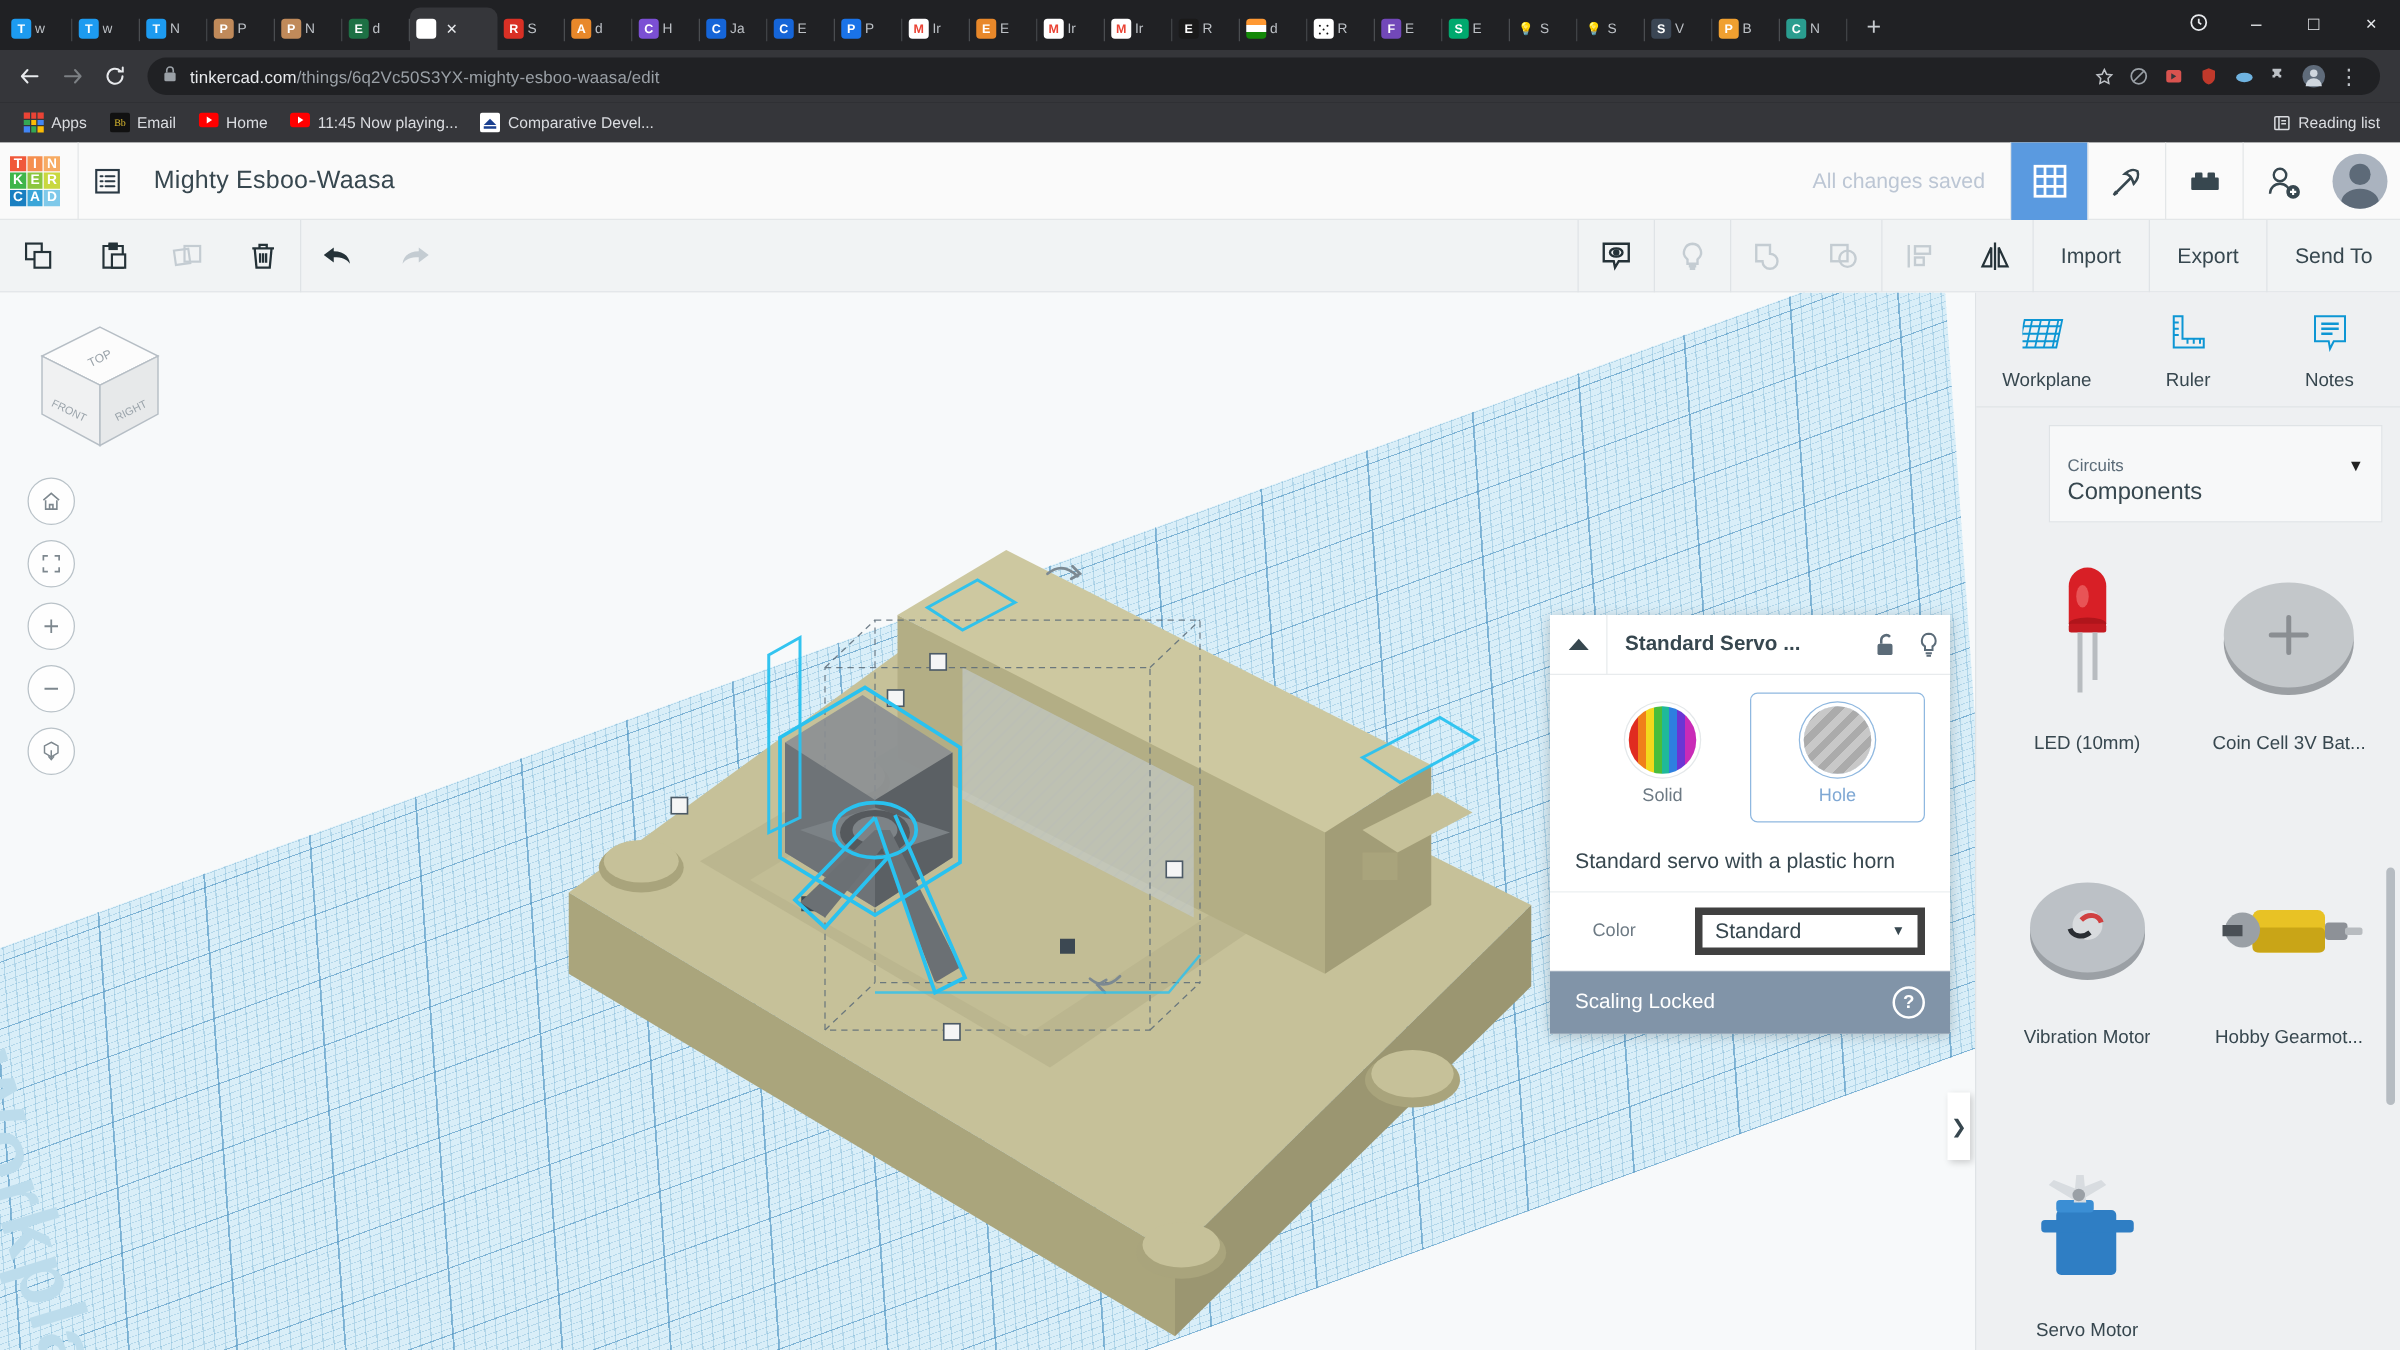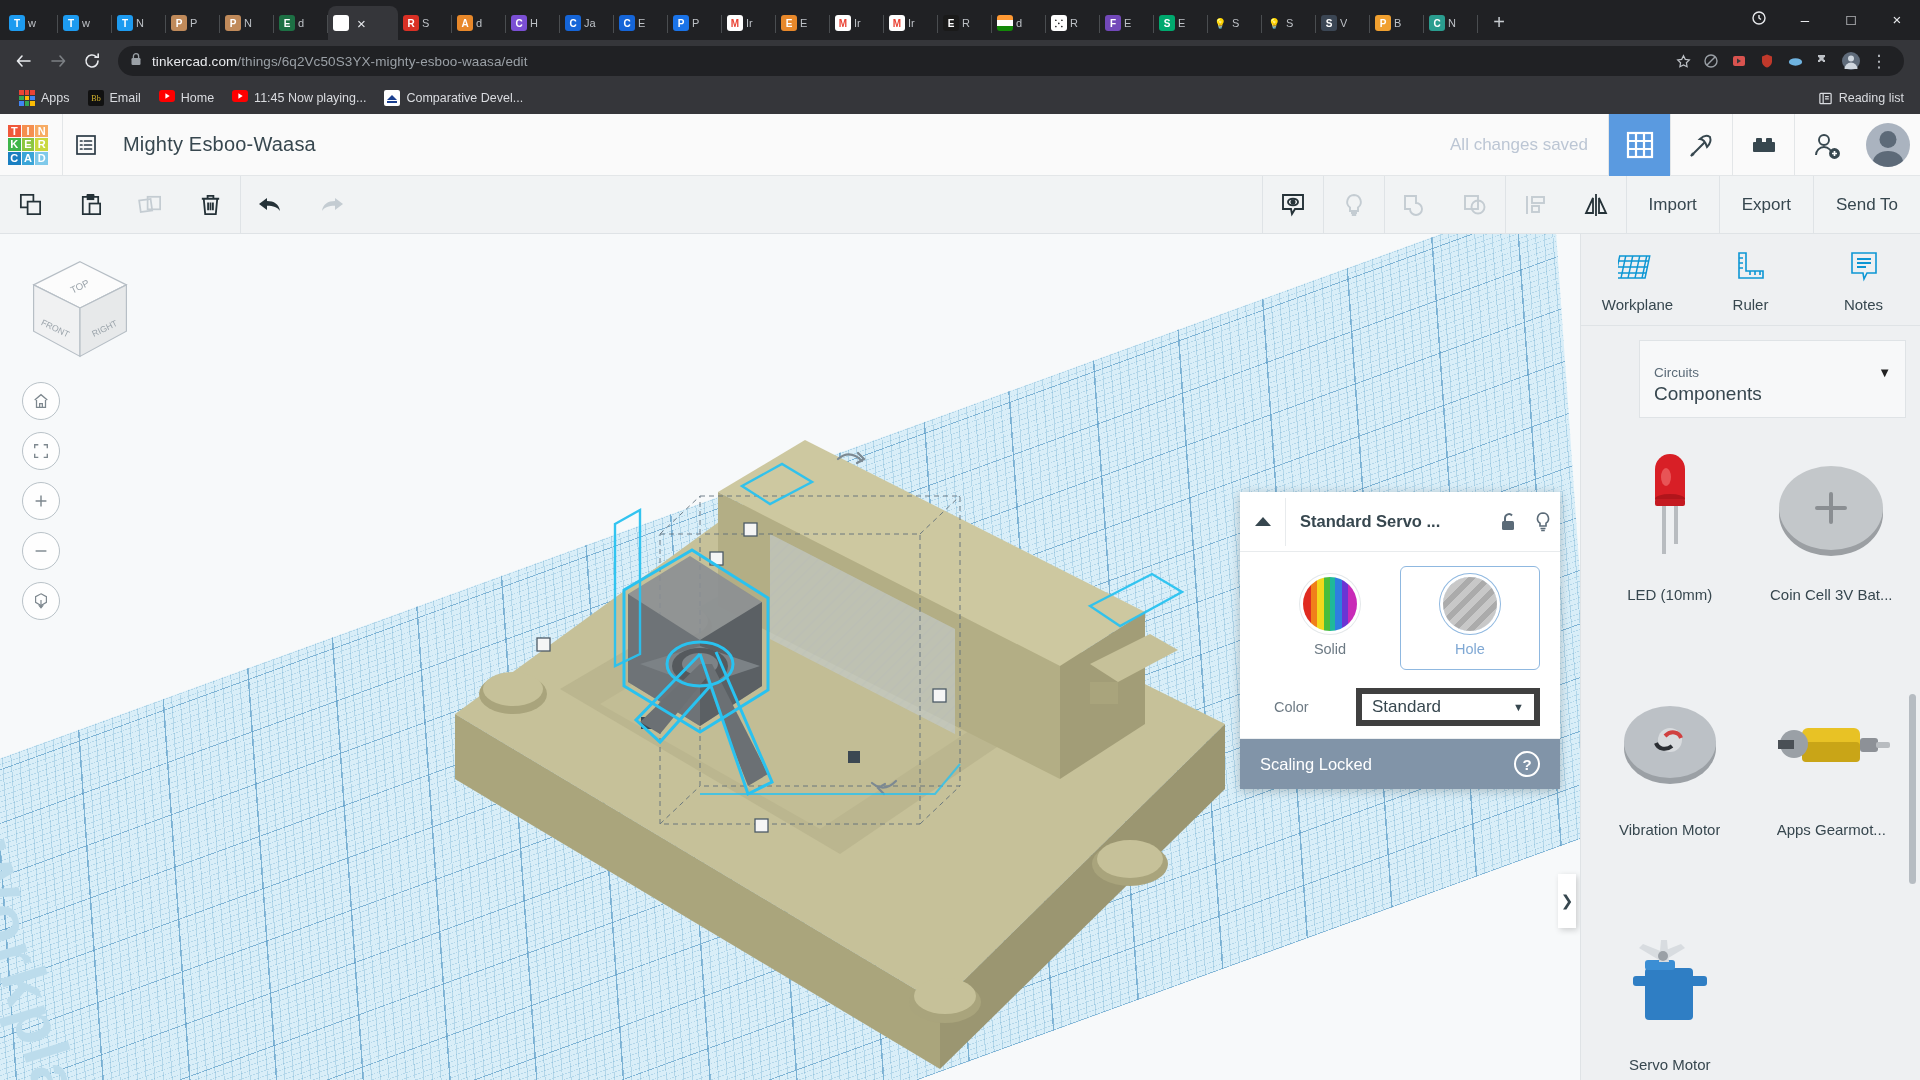--- a/index.html
+++ b/index.html
@@ -211,21 +211,21 @@
   .model { position: absolute; left: 0; top: 0; width: 100%; height: 100%; pointer-events: none; }
 
   
   .props {
     position: absolute; left: 1240px; top: 258px;
     width: 320px; background: #fff;
     box-shadow: 0 2px 10px rgba(0,0,0,.22);
     font-size: 15px;
   }
   .props-head {
-    height: 60px; display: flex; align-items: center;
+    height: 48px; display: flex; align-items: center;
     border-bottom: 1px solid #e8ebed;
   }
   .props-collapse {
     width: 46px; height: 48px; display: flex; align-items: center;
     justify-content: center; border-right: 1px solid #e8ebed; color: #37474f;
   }
   .props-title {
     flex: 1; padding-left: 14px; font-size: 16.5px;
     color: #37474f; font-weight: bold; white-space: nowrap;
   }
@@ -912,20 +912,21 @@
           <div class="shape-opt">
             <div class="swatch sw-solid"></div>
             <div class="shape-lab">Solid</div>
           </div>
           <div class="shape-opt sel">
             <div class="swatch sw-hole"></div>
             <div class="shape-lab">Hole</div>
           </div>
         </div>
 
+      <div class="props-desc">Standard servo with a plastic horn</div>
 
       <div class="color-row">
         <span class="color-lab">Color</span>
         <div class="color-sel">
           <span>Standard</span>
           <span class="caret">▼</span>
         </div>
       </div>
 
 
@@ -1015,21 +1016,21 @@
           <div class="comp-img">
             <svg width="130" height="85" viewBox="0 0 130 85">
               <rect x="36" y="24" width="58" height="34" rx="6" fill="#e8c225"></rect>
               <rect x="36" y="38" width="58" height="20" rx="4" fill="#c9a517"></rect>
               <rect x="94" y="34" width="18" height="14" rx="3" fill="#8d9197"></rect>
               <rect x="110" y="38" width="14" height="6" rx="2" fill="#b8bcc0"></rect>
               <circle cx="28" cy="40" r="14" fill="#9aa0a6"></circle>
               <rect x="12" y="36" width="16" height="9" fill="#4a5056"></rect>
             </svg>
           </div>
-          <div class="comp-lab">Apps Gearmot...</div>
+          <div class="comp-lab">Hobby Gearmot...</div>
         </div>
         <div class="comp">
           <div class="comp-img">
             <svg width="110" height="115" viewBox="0 0 110 115">
               <rect x="30" y="44" width="48" height="52" rx="4" fill="#2f7ec4"></rect>
               <rect x="18" y="52" width="74" height="10" rx="3" fill="#2f7ec4"></rect>
               <rect x="30" y="36" width="30" height="10" rx="3" fill="#3b8ed4"></rect>
               <path d="M46 16l-2 22h10l-2-22z" fill="#d8dce0"></path>
               <path d="M24 24l20 12 4-8-20-8z" fill="#d8dce0"></path>
               <path d="M70 24l-20 12-4-8 20-8z" fill="#d8dce0"></path>

